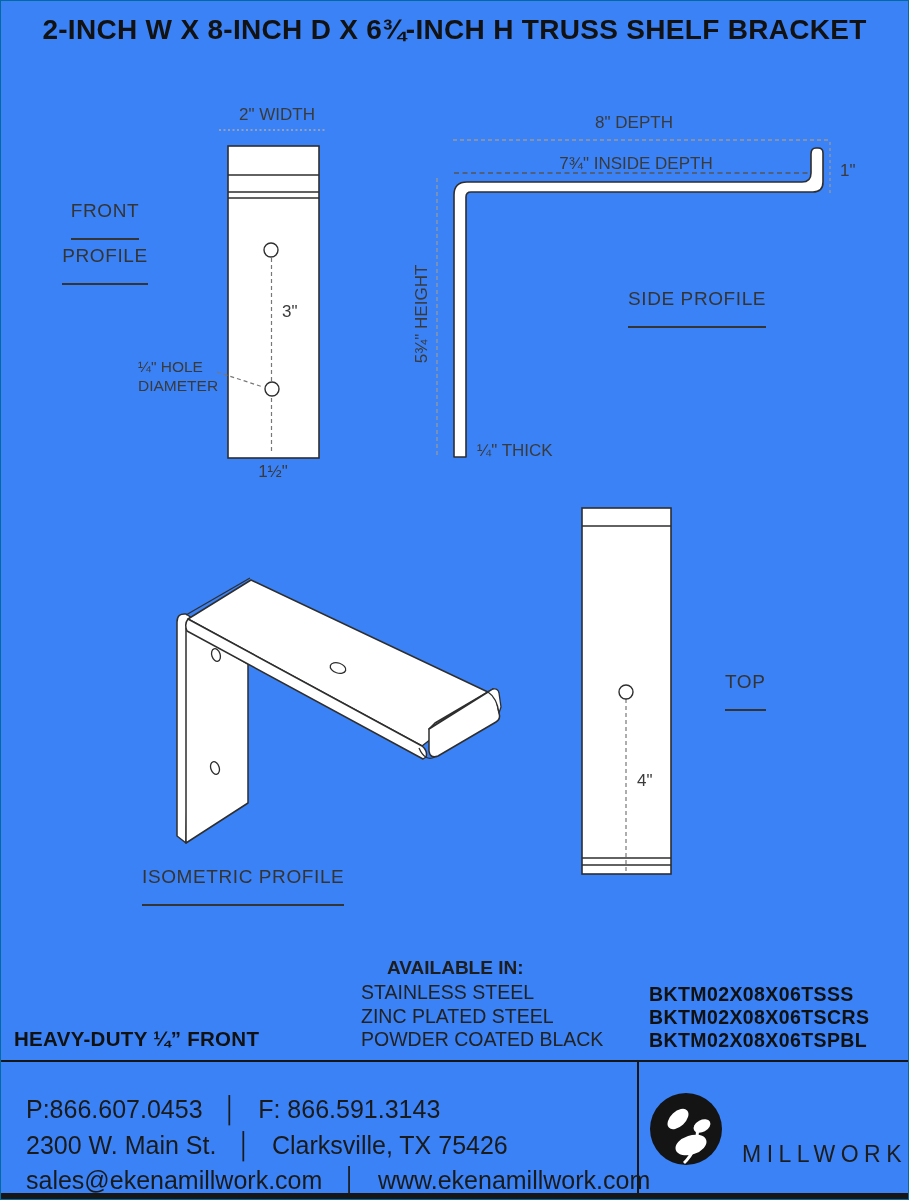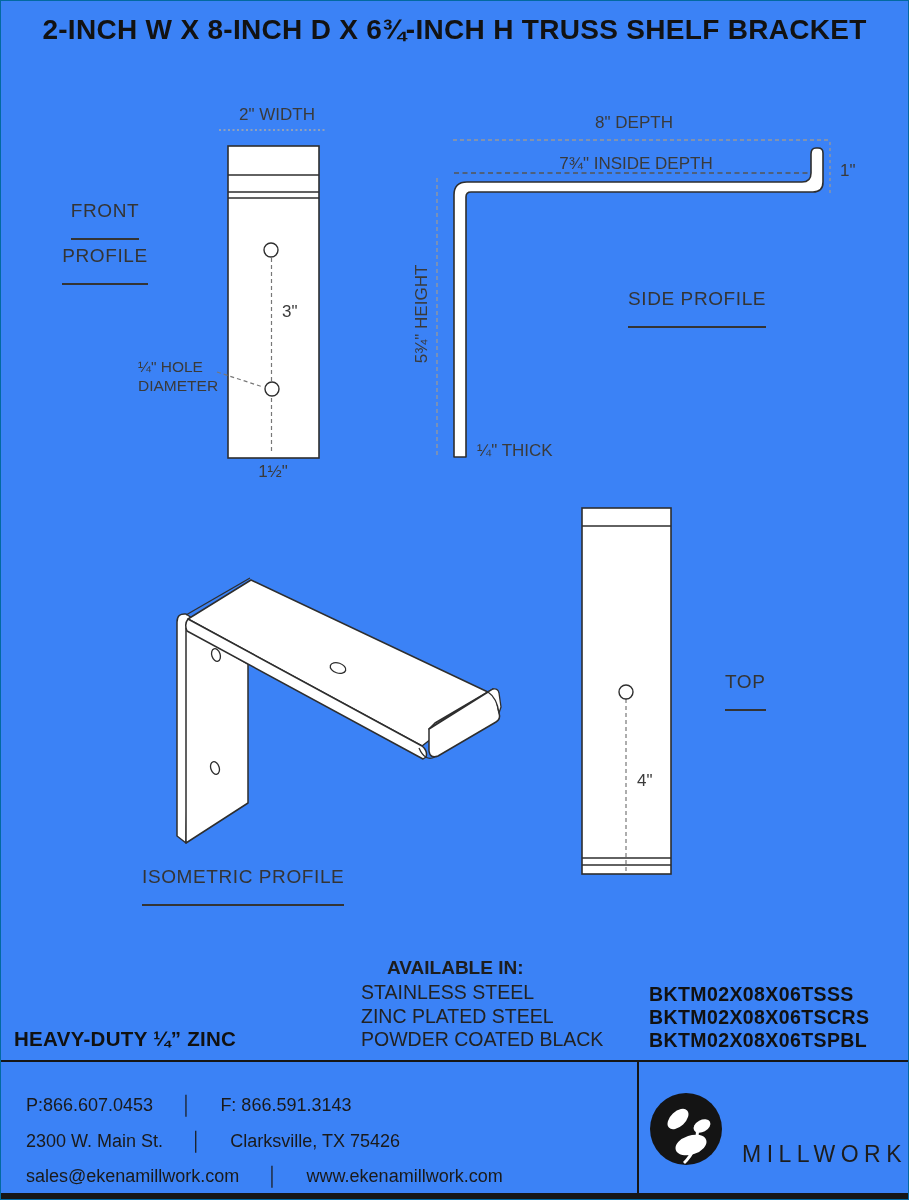--- a/index.html
+++ b/index.html
@@ -17,21 +17,21 @@
   .title{
     position:absolute;top:13px;left:0;width:100%;text-align:center;
     font-size:28px;font-weight:bold;color:#121212;letter-spacing:0.3px;
   }
   .note2{font-size:15.5px;line-height:19px;color:#3a3a3a;}
   .rot90{transform:rotate(-90deg);transform-origin:center center;}
   .avail-head{font-size:19px;font-weight:bold;color:#1d1d1d;}
   .avail-item{font-size:19.5px;color:#222;}
   .sku{font-size:19.5px;font-weight:bold;color:#111;letter-spacing:0.4px;}
   .heavy{font-size:20.5px;font-weight:bold;color:#111;letter-spacing:0.3px;}
-  .contact{font-size:18px;color:#1a1a1a;display:flex;gap:28px;}
+  .contact{font-size:25px;color:#1a1a1a;display:flex;gap:20px;}
   .contact .sep{color:#1a1a1a;}
   .brand-name{
     position:absolute;left:738px;top:1094px;font-size:41px;font-weight:bold;
     color:#141414;letter-spacing:0.5px;-webkit-text-stroke:1.4px #141414;
   }
   .brand-sub{
     position:absolute;left:741px;top:1140px;font-size:23px;color:#1d1d1d;
     letter-spacing:5.5px;font-weight:normal;
   }
   .hline{position:absolute;background:#161616;}
@@ -141,21 +141,21 @@
 
   <div class="lbl avail-head" style="left:360px;top:956px;margin-left:26px;">AVAILABLE IN:</div>
   <div class="lbl avail-item" style="left:360px;top:980px;">STAINLESS STEEL</div>
   <div class="lbl avail-item" style="left:360px;top:1027px;">POWDER COATED BLACK</div>
   <div class="lbl avail-item" style="left:360px;top:1004px;">ZINC PLATED STEEL</div>
 
   <div class="lbl sku" style="left:648px;top:982px;">BKTM02X08X06TSSS</div>
   <div class="lbl sku" style="left:648px;top:1005px;text-align:center;">BKTM02X08X06TSCRS</div>
   <div class="lbl sku" style="left:648px;top:1028px;">BKTM02X08X06TSPBL</div>
 
-  <div class="lbl heavy" style="left:13px;top:1026px;">HEAVY-DUTY ¼” ZINC</div>
+  <div class="lbl heavy" style="left:13px;top:1026px;">HEAVY-DUTY ¼” FRONT</div>
 
   <div class="hline" style="left:0;top:1059px;width:909px;height:2px;"></div>
   <div class="hline" style="left:636px;top:1059px;width:2px;height:133px;"></div>
   <div class="hline" style="left:0;top:1192px;width:909px;height:6px;"></div>
 
   <div class="lbl contact" style="left:25px;top:1094px;">
     <span>P:866.607.0453</span>
     <span class="sep">│</span>
     <span>F: 866.591.3143</span>
   </div>

